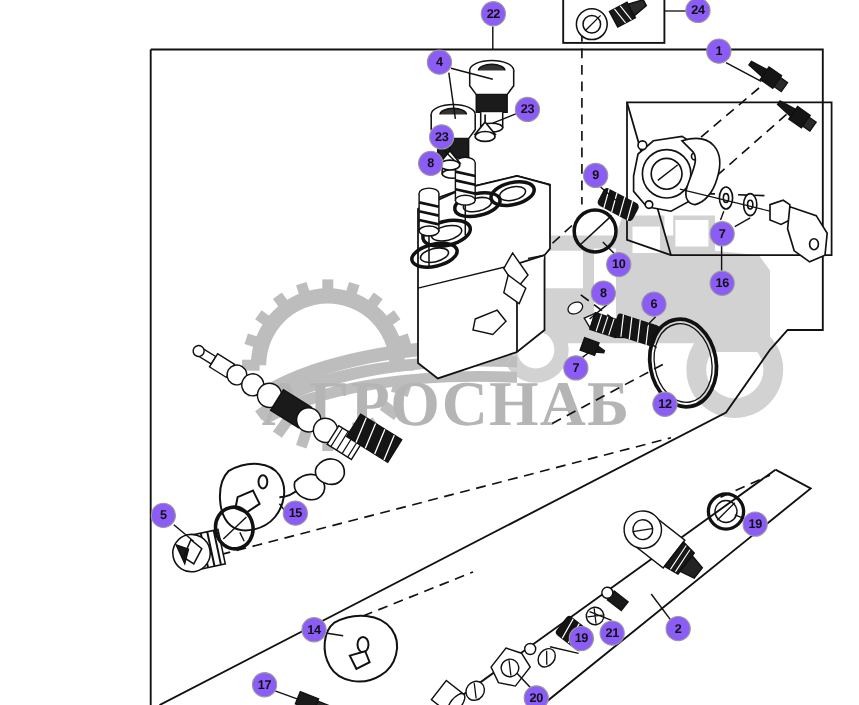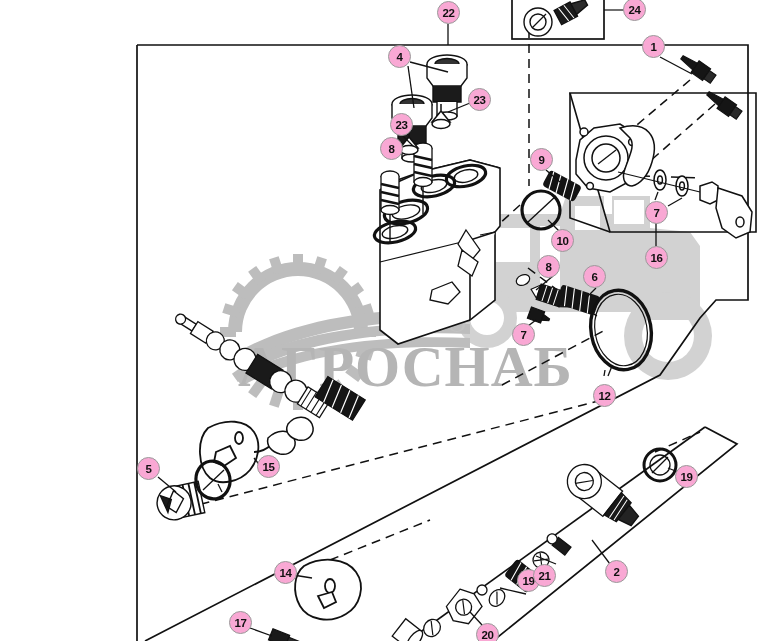--- a/index.html
+++ b/index.html
@@ -2,21 +2,21 @@
 <html><head>
 <meta charset="utf-8">
 <title>Parts Diagram</title>
 <style>
   html,body{margin:0;padding:0;background:#ffffff;}
   body{width:781px;height:641px;overflow:hidden;
        font-family:"Liberation Sans",sans-serif;}
   #stage{position:relative;width:781px;height:641px;background:#fff;}
   #stage svg{position:absolute;left:0;top:0;}
   .cal{position:absolute;width:23px;height:23px;border-radius:50%;
-       background:#f9a8d4;border:1.1px solid #9a9a9a;
+       background:#8b5cf6;border:1.1px solid #9a9a9a;
        display:flex;align-items:center;justify-content:center;
        font-family:"Liberation Sans",sans-serif;font-size:11.5px;
        font-weight:bold;color:#111;box-sizing:border-box;
        letter-spacing:-0.3px;z-index:30;}
 </style>
 </head>
 <body>
 
 <div id="stage">
 
@@ -464,28 +464,28 @@
   <div class="cal" style="left:642px;top:35px">1</div>
   <div class="cal" style="left:605px;top:560px">2</div>
   <div class="cal" style="left:388px;top:45px">4</div>
   <div class="cal" style="left:137px;top:457px">5</div>
   <div class="cal" style="left:583px;top:265px">6</div>
   <div class="cal" style="left:512px;top:323px">7</div>
   <div class="cal" style="left:537px;top:255px">8</div>
   <div class="cal" style="left:530px;top:148px">9</div>
   <div class="cal" style="left:551px;top:229px">10</div>
   <div class="cal" style="left:645px;top:201px">7</div>
-  <div class="cal" style="left:593px;top:384px">12</div>
+  <div class="cal" style="left:593px;top:356px">12</div>
   <div class="cal" style="left:380px;top:137px">8</div>
   <div class="cal" style="left:274px;top:561px">14</div>
   <div class="cal" style="left:257px;top:455px">15</div>
   <div class="cal" style="left:645px;top:246px">16</div>
   <div class="cal" style="left:229px;top:611px">17</div>
   <div class="cal" style="left:675px;top:465px">19</div>
   <div class="cal" style="left:517px;top:569px">19</div>
   <div class="cal" style="left:476px;top:623px">20</div>
-  <div class="cal" style="left:533px;top:564px">21</div>
+  <div class="cal" style="left:545px;top:564px">21</div>
   <div class="cal" style="left:437px;top:1px">22</div>
   <div class="cal" style="left:468px;top:88px">23</div>
   <div class="cal" style="left:390px;top:113px">23</div>
   <div class="cal" style="left:623px;top:-2px">24</div>
 
 </div>
 
 </body></html>

